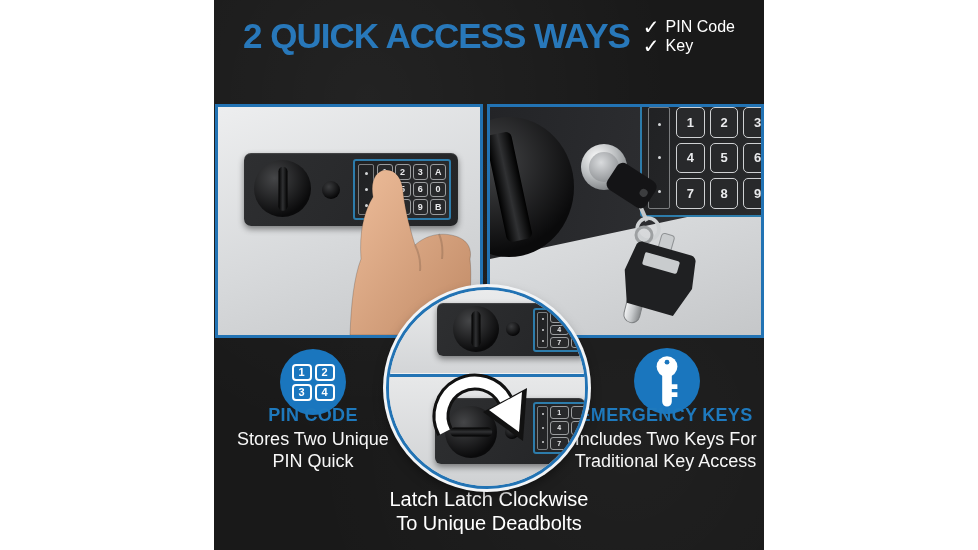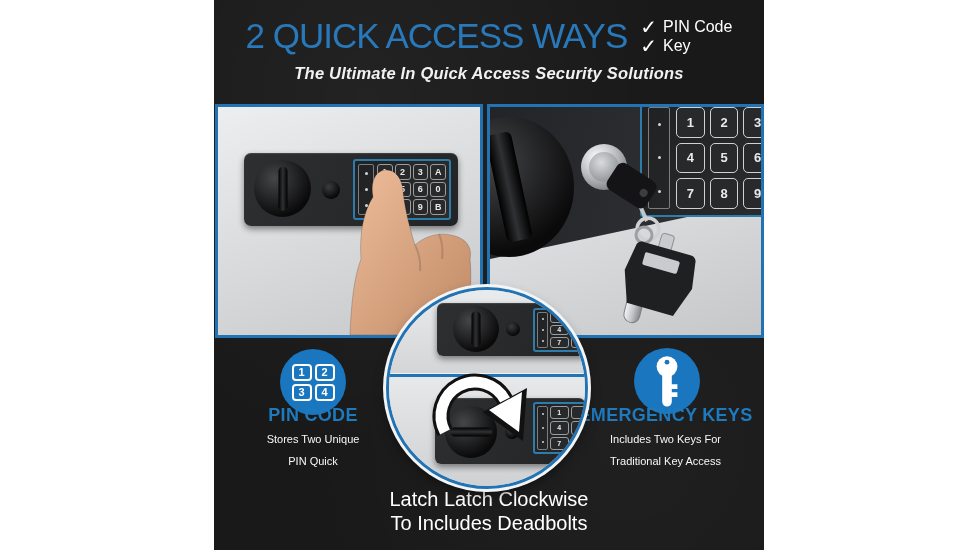--- a/index.html
+++ b/index.html
@@ -7,21 +7,21 @@
           font-family:"Liberation Sans","DejaVu Sans",sans-serif;}
   .abs{position:absolute;}
   .poster{position:absolute;left:214px;top:0;width:550px;height:550px;overflow:hidden;
     background:
       radial-gradient(ellipse at 28% 18%, rgba(255,255,255,.045), transparent 55%),
       radial-gradient(ellipse at 75% 80%, rgba(255,255,255,.03), transparent 55%),
       #191919;}
   
   .hdr{position:absolute;top:16px;left:0;width:550px;display:flex;justify-content:center;
        align-items:center;gap:13px;}
-  .title{color:#2878BA;font-size:35px;font-weight:normal;letter-spacing:-1px;white-space:nowrap;}
+  .title{color:#2878BA;font-size:35px;font-weight:bold;letter-spacing:-1px;white-space:nowrap;}
   .checks{display:flex;flex-direction:column;gap:1px;}
   .check-row{display:flex;align-items:center;gap:6px;}
   .tick{color:#fff;font-size:20px;font-weight:bold;line-height:18px;}
   .check-label{color:#fff;font-size:16px;}
   .subtitle{position:absolute;top:64px;left:0;width:550px;text-align:center;color:#f1f1f1;
             font-size:16.5px;font-style:italic;font-weight:bold;letter-spacing:.2px;}
   
   .photo{position:absolute;top:104px;height:234px;border:3px solid #2273B4;box-sizing:border-box;
          overflow:hidden;z-index:1;}
   .photo-left{left:1px;width:268px;}
@@ -96,21 +96,21 @@
   .badge-pin{left:66px;top:349px;}
   .badge-keys{left:420px;top:348px;}
   .pin-grid{display:grid;grid-template-columns:20px 20px;gap:3px;}
   .pin-cell{width:20px;height:17px;border:2px solid #fff;border-radius:4px;color:#fff;
             font-size:11px;font-weight:bold;display:flex;align-items:center;justify-content:center;
             box-sizing:border-box;}
   .feat-label{position:absolute;text-align:center;color:#1E79BD;font-weight:bold;font-size:18px;
               letter-spacing:.3px;z-index:2;}
   .label-pin{left:9px;top:405px;width:180px;}
   .label-keys{left:359px;top:405px;width:185px;}
-  .feat-desc{position:absolute;text-align:center;color:#f7f7f7;font-size:11px;line-height:21.5px;z-index:2;}
+  .feat-desc{position:absolute;text-align:center;color:#f7f7f7;font-size:18px;line-height:21.5px;z-index:2;}
   .desc-pin{left:2px;top:429px;width:194px;}
   .desc-keys{left:349px;top:429px;width:205px;}
   
   .footer{position:absolute;left:0;top:488px;width:550px;text-align:center;color:#ffffff;
           font-size:20px;line-height:23.5px;z-index:2;}
 </style>
 </head>
 <body>
 
 <div class="canvas">
@@ -122,21 +122,20 @@
         <div class="check-row">
           <span class="tick">✓</span>
           <span class="check-label">PIN Code</span>
         </div>
         <div class="check-row">
           <span class="tick">✓</span>
           <span class="check-label">Key</span>
         </div>
       </div>
     </div>
-    <div class="subtitle">The Ultimate In Quick Access Security Solutions</div>
 
     <div class="photo photo-left">
       <div class="photo-bg"></div>
       <div class="panel lp-panel"></div>
       <div class="knob lp-knob">
         <div class="bar bar-v"></div>
       </div>
       <div class="btn lp-btn"></div>
       <div class="keypad lp-keypad">
         <div class="strip">
@@ -304,17 +303,17 @@
       </svg>
     </div>
     <div class="feat-label label-keys">EMERGENCY KEYS</div>
     <div class="feat-desc desc-keys">
       <div>Includes Two Keys For</div>
       <div>Traditional Key Access</div>
     </div>
 
     <div class="footer">
       <div>Latch Latch Clockwise</div>
-      <div>To Includes Deadbolts</div>
+      <div>To Unique Deadbolts</div>
     </div>
 
   </div>
 </div>
 
 </body></html>

